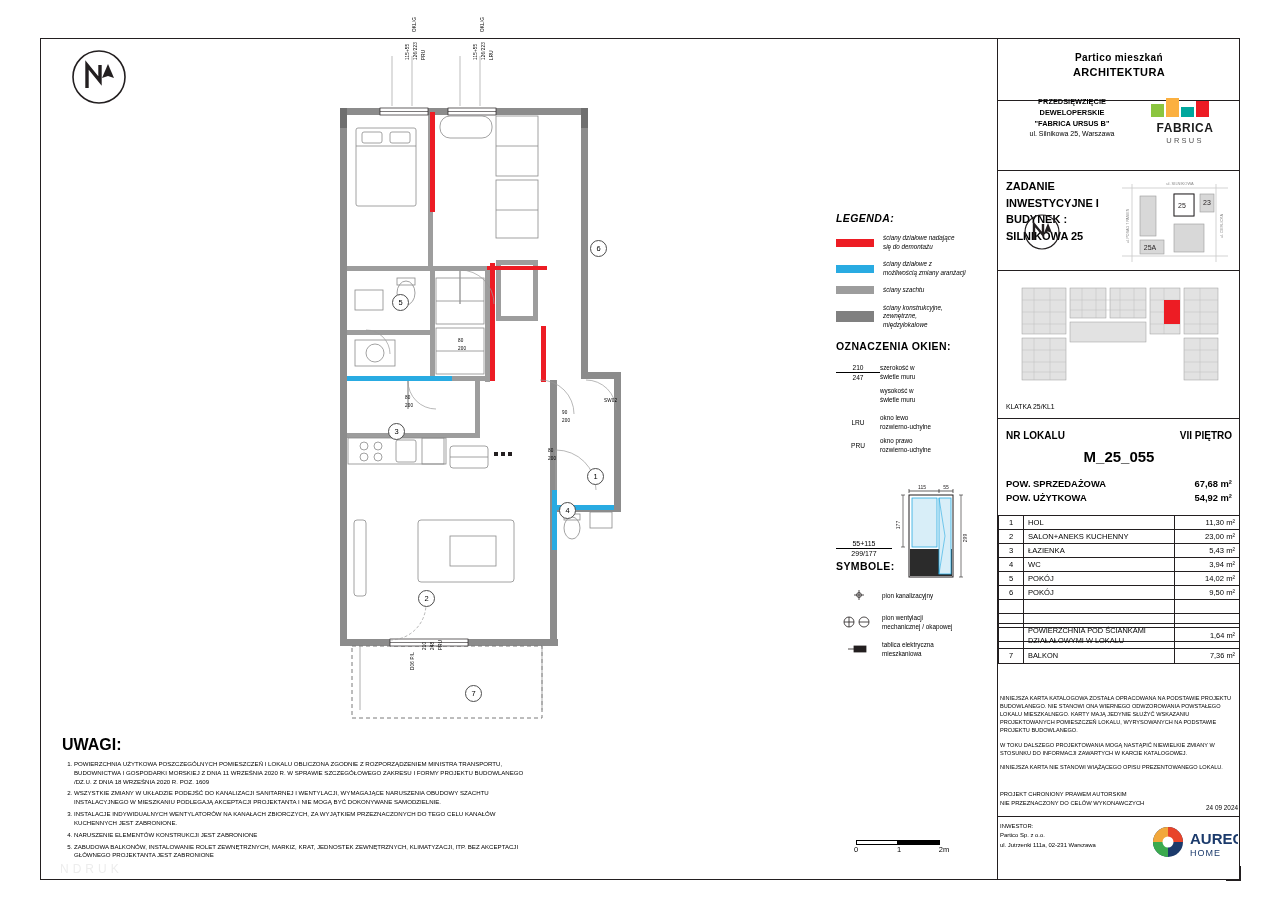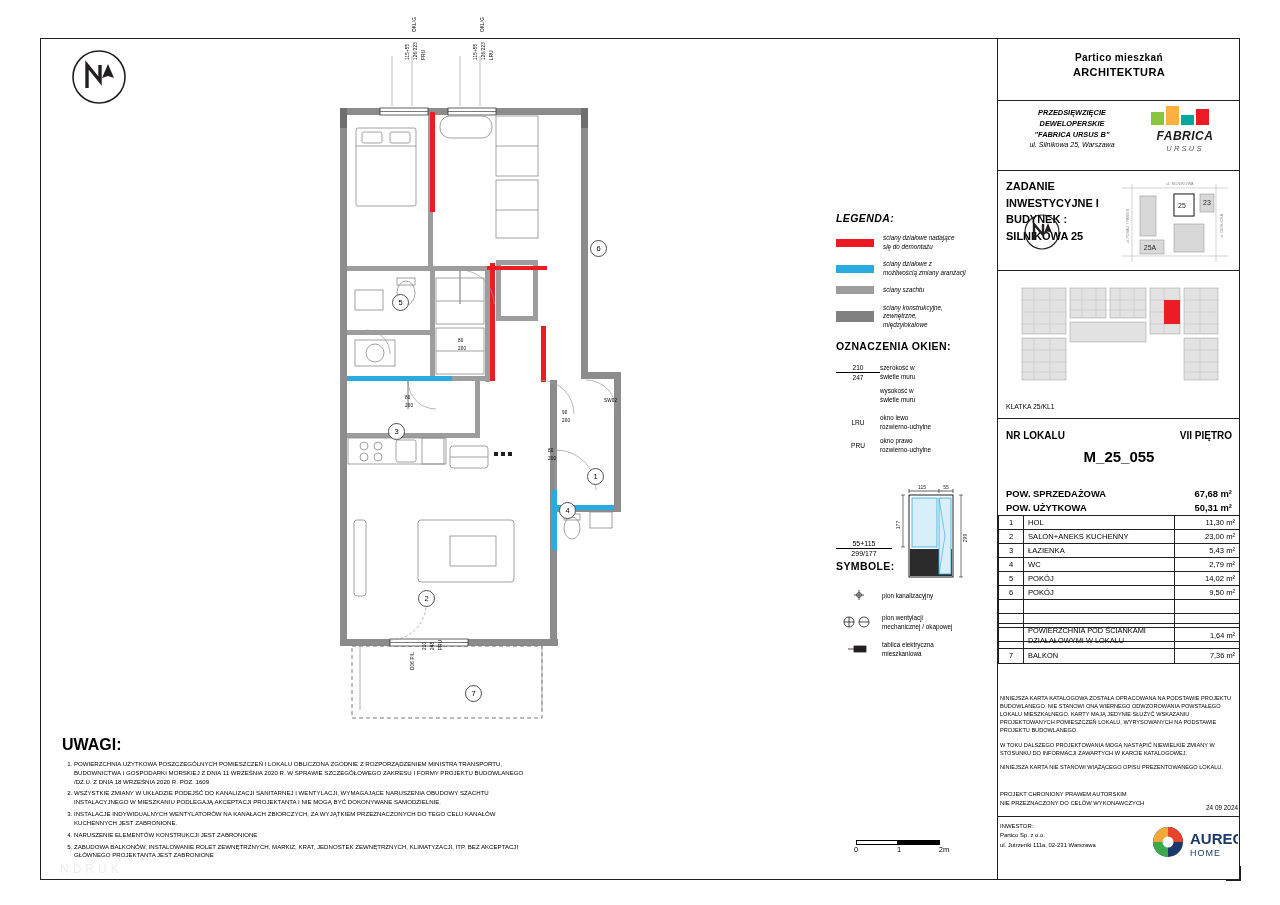--- a/index.html
+++ b/index.html
@@ -164,24 +164,22 @@
     top: 52px;
     text-align: center;
   }
   .rp-title .t1 { font-size: 10px; font-weight: bold; letter-spacing: .4px;}
   .rp-title .t2 { font-size: 11px; font-weight: bold; letter-spacing: .4px; margin-top: 3px;}
   .hr {
     position: absolute; left: 998px; width: 242px; height: 1px; background: #231f20;
   }
 
   .rp-dev {
-    top: 104px;
+    top: 96px;
     display: flex;
-    align-items: center;
-    font-style: italic;
   }
   .rp-dev .txt {
     width: 142px;
     font-size: 7.4px;
     line-height: 1.5;
     font-weight: bold;
     text-align: center;
     padding-left: 6px;
     box-sizing: border-box;
   }
@@ -232,21 +230,20 @@
     justify-content: space-between;
     padding: 0 8px;
     box-sizing: border-box;
     font-size: 10px;
     font-weight: bold;
   }
   .rp-pow {
     top: 456px;
     padding: 0 8px;
     box-sizing: border-box;
-    margin-top: 10px;
   }
   .rp-pow .row {
     display: flex; justify-content: space-between;
     font-size: 9.4px; font-weight: bold;
     margin-bottom: 3px;
   }
 
   table.rooms {
     position: absolute;
     left: 998px; top: 515px;
@@ -839,21 +836,21 @@
   </div>
   <div class="rp" style="top:448px; text-align:center; font-size:15px; font-weight:bold;">M_25_055</div>
 
   <div class="rp rp-pow" style="top:478px">
     <div class="row">
       <span>POW. SPRZEDAŻOWA</span>
       <span>67,68 m²</span>
     </div>
     <div class="row">
       <span>POW. UŻYTKOWA</span>
-      <span>50,31 m²</span>
+      <span>54,92 m²</span>
     </div>
   </div>
 
   <table class="rooms">
     <tbody>
       <tr>
         <td class="num">1</td>
         <td>HOL</td>
         <td class="area">11,30 m²</td>
       </tr>
@@ -863,21 +860,21 @@
         <td class="area">23,00 m²</td>
       </tr>
       <tr>
         <td class="num">3</td>
         <td>ŁAZIENKA</td>
         <td class="area">5,43 m²</td>
       </tr>
       <tr>
         <td class="num">4</td>
         <td>WC</td>
-        <td class="area">2,79 m²</td>
+        <td class="area">3,94 m²</td>
       </tr>
       <tr>
         <td class="num">5</td>
         <td>POKÓJ</td>
         <td class="area">14,02 m²</td>
       </tr>
       <tr>
         <td class="num">6</td>
         <td>POKÓJ</td>
         <td class="area">9,50 m²</td>

